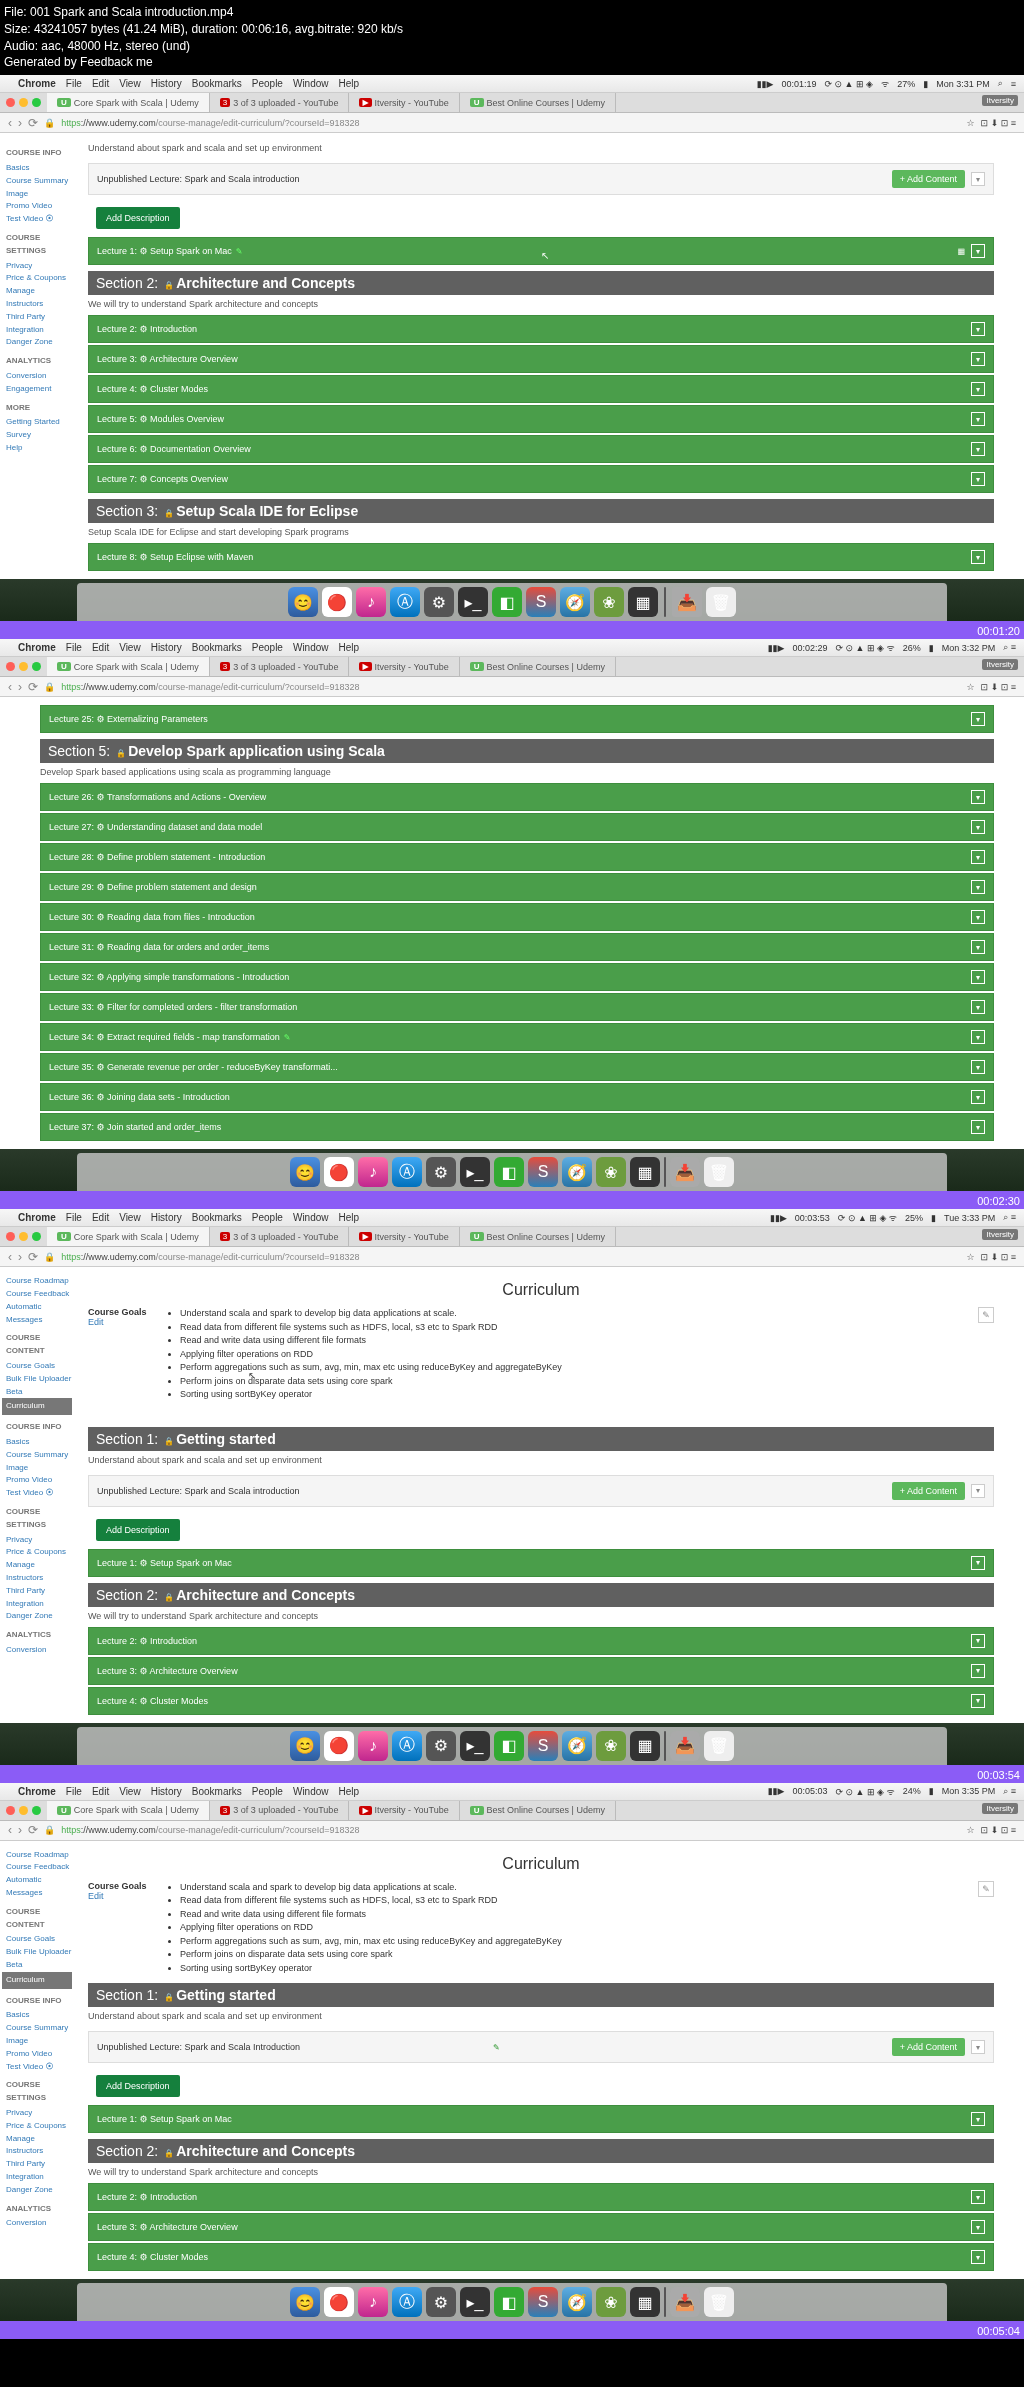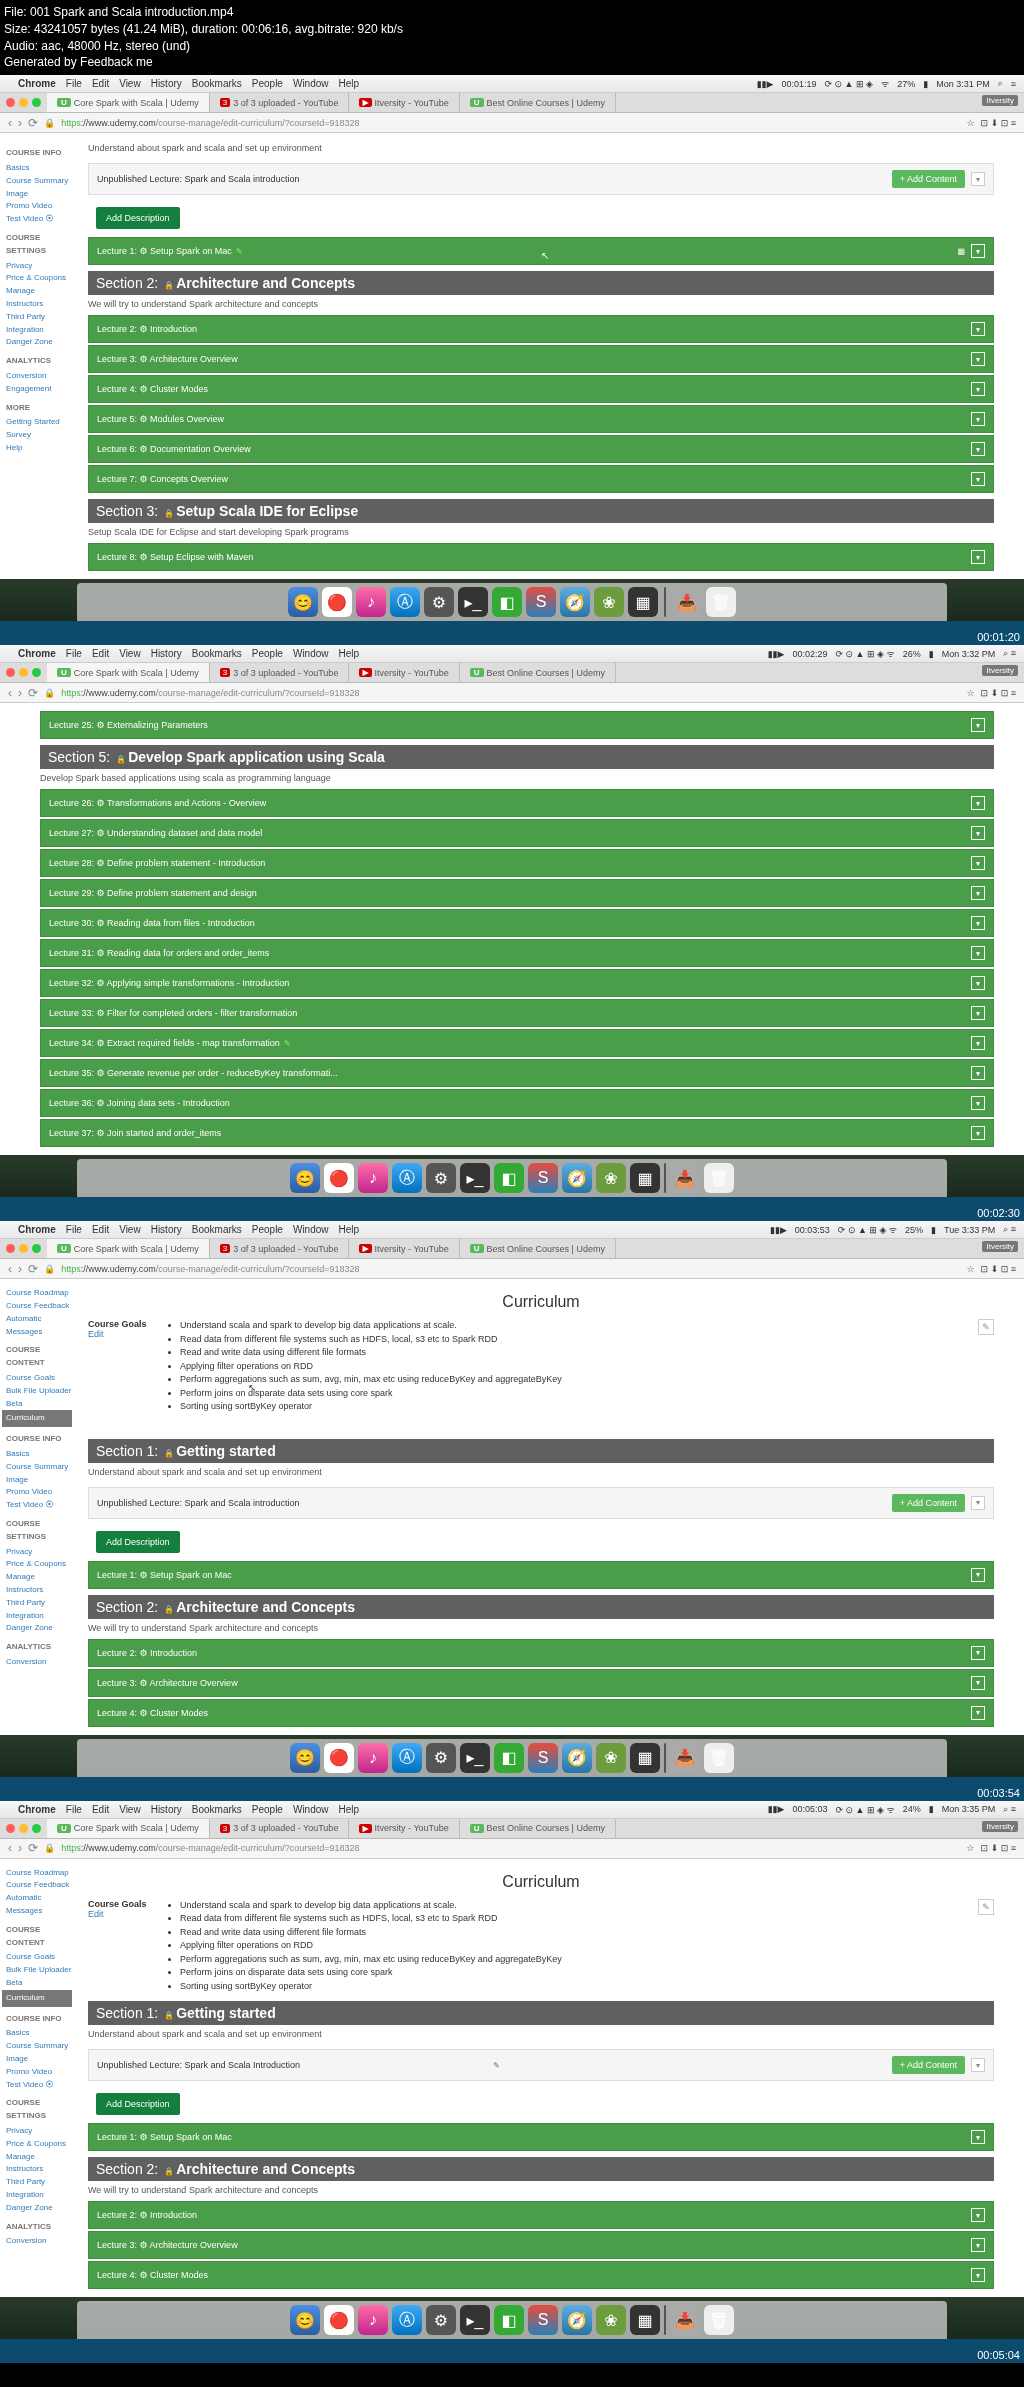--- a/index.html
+++ b/index.html
@@ -48,21 +48,21 @@
 .lec-box.green .sq-btn { border-color: #fff; background: transparent; color: #fff; }
 .unpub-row { display: flex; align-items: center; }
 .unpub-row .txt { flex: 1; }
 .btns-below { padding: 6px 8px; }
 .ico-lock::before { content: "🔒"; font-size: 8px; margin: 0 2px; }
 .dock { height: 38px; background: rgba(200,200,200,0.8); display: flex; align-items: center; justify-content: center; gap: 4px; padding: 2px 8px; margin: 0 auto; width: 85%; border-radius: 4px 4px 0 0; }
 .dock .di { width: 30px; height: 30px; border-radius: 6px; display: flex; align-items: center; justify-content: center; font-size: 16px; }
 .dock-wrap { background: linear-gradient(#2a3a2a, #1a2a1a); padding-top: 4px; }
 .itv { position: absolute; right: 6px; top: 2px; background: #777; color: #fff; font-size: 8px; padding: 1px 4px; border-radius: 2px; }
 .mini-pencil { color: #6f6; font-size: 8px; margin-left: 4px; }
-.black-gap { height: 24px; background: #0c4a6e; position: relative; }
+.black-gap { height: 18px; background: #8b5cf6; position: relative; }
 </style>
 </head>
 <body>
 
 <div class="meta">
   <div>File: 001 Spark and Scala introduction.mp4</div>
   <div>Size: 43241057 bytes (41.24 MiB), duration: 00:06:16, avg.bitrate: 920 kb/s</div>
   <div>Audio: aac, 48000 Hz, stereo (und)</div>
   <div>Generated by Feedback me</div>
 </div>

